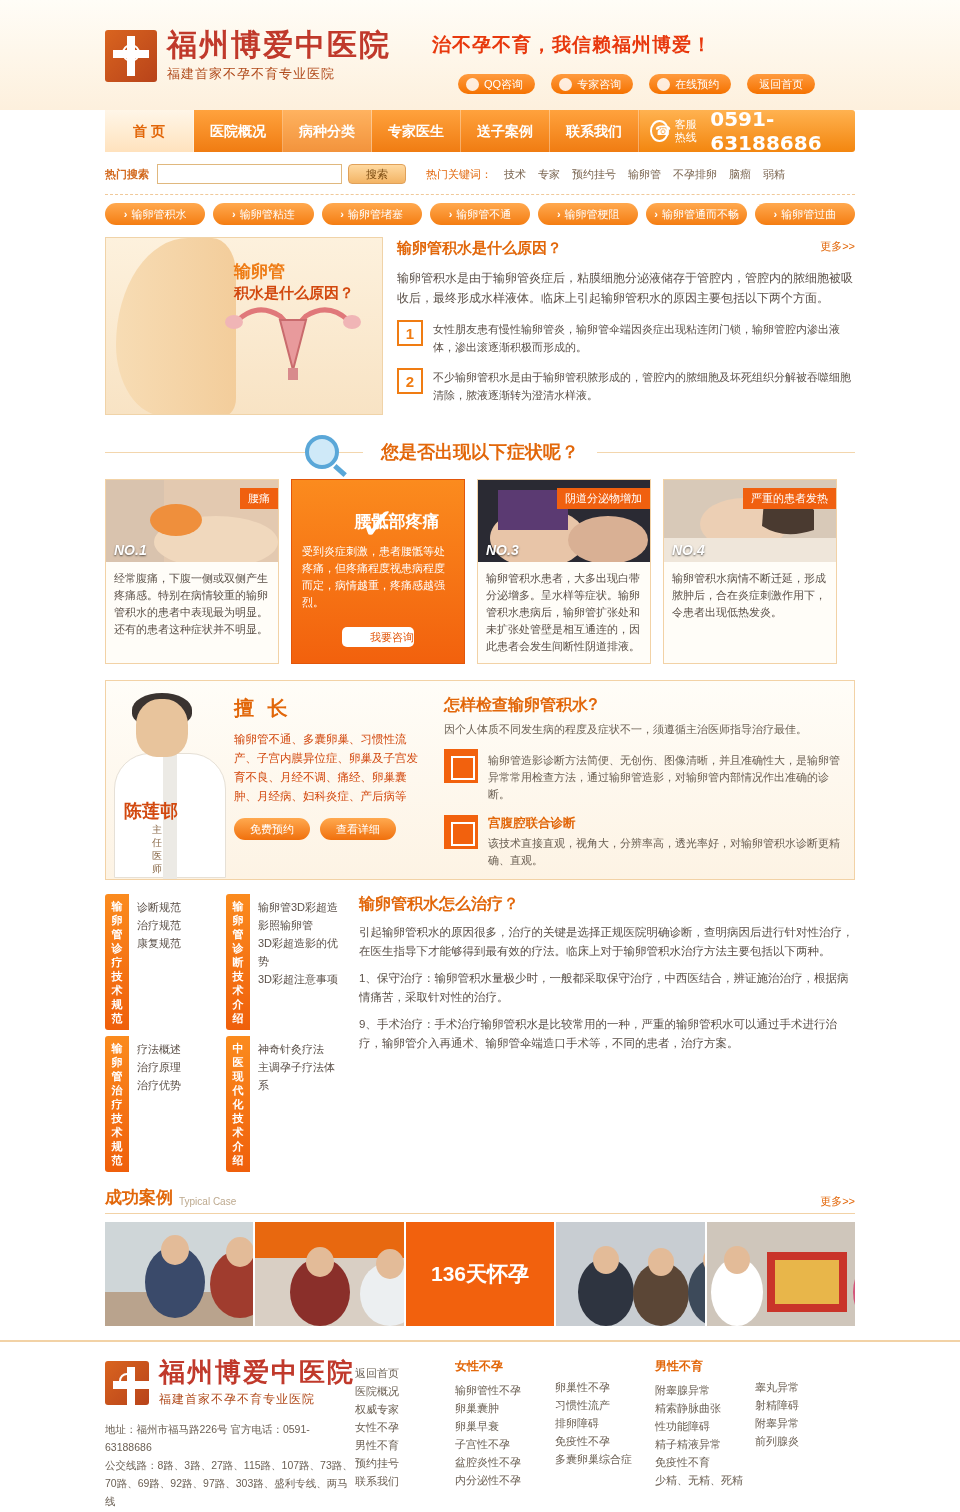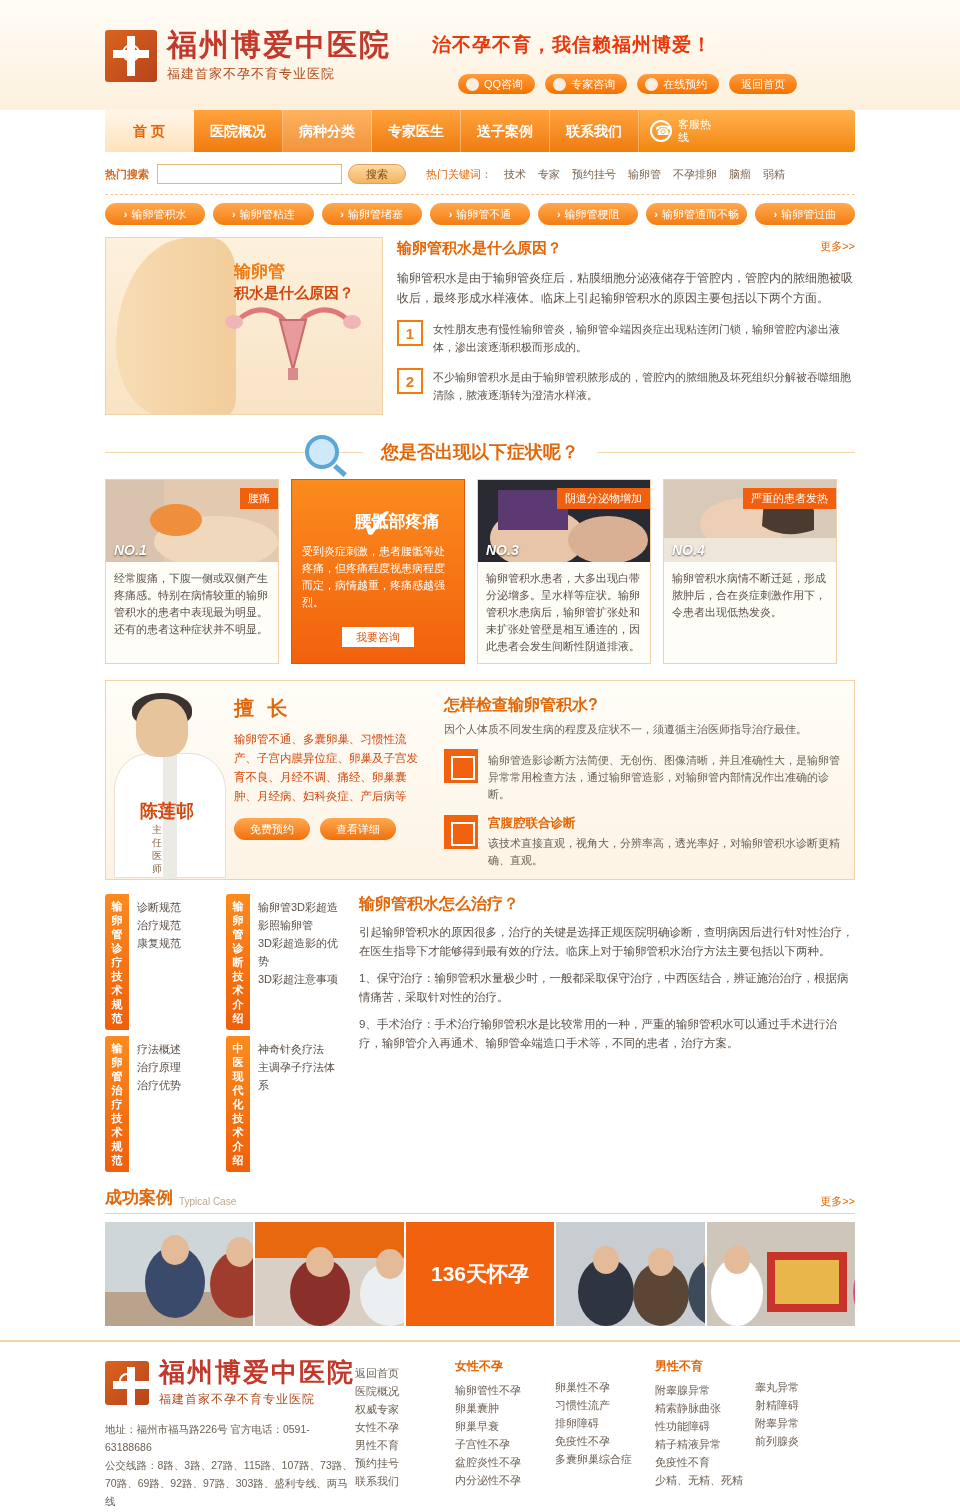--- a/index.html
+++ b/index.html
@@ -16,41 +16,41 @@
   
   .header { position:relative; height:110px; background:linear-gradient(to bottom,#fffdf7,#fdf0dd); }
   .logo-wrap { position:absolute; left:105px; top:28px; display:flex; align-items:center; }
   .logo-mark { width:52px; height:52px; background:linear-gradient(135deg,#d9641f,#b8431a); border-radius:3px; position:relative; margin-right:10px; }
   .logo-mark:before { content:""; position:absolute; left:22px; top:6px; width:8px; height:40px; background:#fff; }
   .logo-mark:after { content:""; position:absolute; left:8px; top:20px; width:36px; height:8px; background:#fff; }
   .logo-cross-dot { position:absolute; left:17px; top:14px; width:18px; height:18px; border:2px solid #fff; border-radius:50%; background:transparent; z-index:2; }
   .logo-text-main { font-size:30px; font-weight:bold; color:#c0392b; letter-spacing:2px; line-height:1.1; font-family:"DejaVu Sans", sans-serif; }
   .logo-text-sub { font-size:13px; color:#b04a1b; letter-spacing:1px; margin-top:4px; }
   .slogan { position:absolute; left:432px; top:32px; font-size:19px; font-weight:bold; color:#e8380d; letter-spacing:1px; }
-  .hdr-btns { position:absolute; left:458px; top:74px; display:flex; gap:10px;text-align:center; }
+  .hdr-btns { position:absolute; left:458px; top:74px; display:flex; gap:16px;text-align:center; }
   .hdr-btn { height:20px; padding:0 12px 0 26px; border-radius:10px; background:linear-gradient(to bottom,#ff9b3f,#f57200); color:#fff; font-size:11px; line-height:20px; position:relative; white-space:nowrap; }
   .hdr-btn .ic { position:absolute; left:8px; top:4px; width:13px; height:13px; border-radius:50%; background:#fff; opacity:.85; }
   .hdr-btn.home { padding-left:12px; }
 
   
   .nav { position:relative; height:42px; margin:0 105px; display:flex; background:linear-gradient(to bottom,#ffa23d,#f07c12); border-radius:9px; }
   .nav-item { flex:0 0 89px; text-align:center; line-height:42px; font-size:14px; color:#fff; font-weight:bold; border-right:1px solid rgba(255,255,255,.35); cursor:pointer; }
   .nav-item.active { background:linear-gradient(to bottom,#fff6e8,#ffe2bd); color:#e2670a; }
   .nav-item.soft { background:rgba(255,255,255,.18); }
   .nav-hotline { position:absolute; right:0; top:0; height:42px; width:215px; background:linear-gradient(to bottom,#ffb250,#f3860f); display:flex; align-items:center; padding-left:10px; border-radius:0 3px 3px 0; }
   .hot-ic { width:22px; height:22px; border-radius:50%; border:2px solid #fff; margin-right:6px; position:relative; }
   .hot-ic:after { content:"\260E"; position:absolute; left:3px; top:1px; font-size:13px; color:#fff; }
   .hot-label { font-size:11px; color:#fff; line-height:1.2; width:38px; }
   .hot-num { font-size:20px; font-weight:bold; color:#fff; margin-left:4px; font-family:"DejaVu Sans", sans-serif; }
 
   
   .searchbar { margin:8px 105px 0; height:28px; display:flex; align-items:center; font-size:11px; color:#8a6a4a; }
   .searchbar .lbl { color:#d2691e; font-weight:bold; margin-right:8px; }
   .search-input { width:185px; height:20px; border:1px solid #e0b87e; background:#fff; }
-  .search-btn { margin-left:6px; width:58px; height:20px; background:linear-gradient(to bottom,#ffd9a0,#f3b465); border:1px solid #e0a15a; color:#7a4a10; font-size:11px; cursor:pointer; border-radius:10px; }
+  .search-btn { margin-left:6px; width:58px; height:20px; background:linear-gradient(to bottom,#ffd9a0,#f3b465); border:1px solid #e0a15a; color:#7a4a10; font-size:11px; cursor:pointer; border-radius:4px; }
   .kw-lbl { margin-left:20px; color:#e2670a; }
   .kw { margin-left:12px; color:#7a6550; cursor:pointer; }
   .divider { margin:6px 105px 0; border-top:1px dashed #f0c99a; }
 
   
   .tags { margin:8px 105px 0; display:flex; gap:8px; }
   .tag { flex:1; height:22px; border-radius:11px; background:linear-gradient(to bottom,#ffa94f,#f47d12); color:#fff; font-size:11px; line-height:22px; text-align:center; cursor:pointer; }
   .tag:before { content:"\203A"; margin-right:4px; font-weight:bold; }
 
   
@@ -79,30 +79,30 @@
   .sym-cards { margin:4px 105px 0; display:flex; gap:12px; }
   .sym-card { width:174px; border:1px solid #f2d2a6; background:#fffdf8; }
   .sym-img { height:82px; position:relative; overflow:hidden; }
   .sym-badge { position:absolute; right:0; top:8px; background:#f0600f; color:#fff; font-size:11px; padding:3px 8px; }
   .sym-no { position:absolute; left:8px; bottom:4px; color:#fff; font-size:14px; font-weight:bold; font-style:italic; text-shadow:0 1px 2px rgba(0,0,0,.6); }
   .sym-body { padding:8px; font-size:11px; line-height:17px; color:#5b5048; }
   .sym-card.hi { background:linear-gradient(to bottom,#fb8b1e,#f2610d); border-color:#e2560a; color:#fff; position:relative; }
   .sym-card.hi .hi-check { width:48px; height:48px; margin:20px auto 0; color:#fff; font-size:44px; line-height:48px; text-align:center; }
   .sym-card.hi .hi-title { text-align:center; font-size:17px; font-weight:bold; color:#fff; margin-top:-38px; margin-left:38px; }
   .sym-card.hi .hi-body { padding:10px; font-size:11px; line-height:17px; color:#fff; }
-  .ask-btn { display:block; width:72px; height:20px; margin:6px auto 8px; background:#fff; color:#e2560a; font-size:11px; line-height:20px; text-align:center; border-radius:0; cursor:pointer; }
+  .ask-btn { display:block; width:72px; height:20px; margin:6px auto 8px; background:#fff; color:#e2560a; font-size:11px; line-height:20px; text-align:right; border-radius:5px; cursor:pointer; }
 
   
   .doc-sec { margin:16px 105px 0; height:200px; border:1px solid #f2d2a6; background:linear-gradient(to bottom,#fffdf8,#fdf3e4); display:flex; }
   .doc-photo { width:128px; position:relative; }
   .doc-head { position:absolute; left:30px; top:18px; width:52px; height:58px; background:#e8c49c; border-radius:45% 45% 40% 40%; }
   .doc-hair { position:absolute; left:26px; top:12px; width:60px; height:34px; background:#3a3330; border-radius:50% 50% 40% 40%; }
   .doc-coat { position:absolute; left:8px; top:72px; width:112px; height:125px; background:#fff; border-radius:36px 36px 0 0; border:1px solid #e6e0d6; }
   .doc-coat:after { content:""; position:absolute; left:48px; top:0; width:14px; height:125px; background:#eceae5; }
-  .doc-name { position:absolute; left:18px; top:118px; font-size:18px; font-weight:bold; color:#d2480e;margin-left:16px; }
+  .doc-name { position:absolute; left:18px; top:118px; font-size:18px; font-weight:bold; color:#d2480e; }
   .doc-title { position:absolute; left:46px; top:142px; font-size:10px; color:#8a6a4a; line-height:13px; width:16px; }
   .doc-mid { width:200px; padding:14px 8px 0 0; }
   .doc-changchang { font-size:20px; font-weight:bold; color:#e2670a; letter-spacing:4px; }
   .doc-spec { margin-top:8px; font-size:11.5px; line-height:19px; color:#d2480e; }
   .doc-btns { margin-top:12px; display:flex; gap:10px; }
   .doc-btn { width:76px; height:22px; border-radius:11px; background:linear-gradient(to bottom,#ffa94f,#f0700d); color:#fff; font-size:11px; line-height:22px; text-align:center; cursor:pointer; }
   .doc-right { flex:1; padding:14px 4px 0 10px; }
   .doc-r-title { font-size:16px; font-weight:bold; color:#e2670a; }
   .doc-r-sub { margin-top:6px; font-size:11px; color:#6b6054; }
   .feat { display:flex; margin-top:12px; }
@@ -167,20 +167,21 @@
   <div class="nav">
     <div class="nav-item active">首 页</div>
     <div class="nav-item">医院概况</div>
     <div class="nav-item soft">病种分类</div>
     <div class="nav-item">专家医生</div>
     <div class="nav-item">送子案例</div>
     <div class="nav-item">联系我们</div>
     <div class="nav-hotline">
       <div class="hot-ic"></div>
       <div class="hot-label">客服热线</div>
+      <div class="hot-num">0591-63188686</div>
     </div>
   </div>
 
   <div class="searchbar">
     <span class="lbl">热门搜索</span>
     <input class="search-input" placeholder="" style="">
     <button class="search-btn">搜索</button>
     <span class="kw-lbl">热门关键词：</span>
     <span class="kw">技术</span>
     <span class="kw">专家</span>

